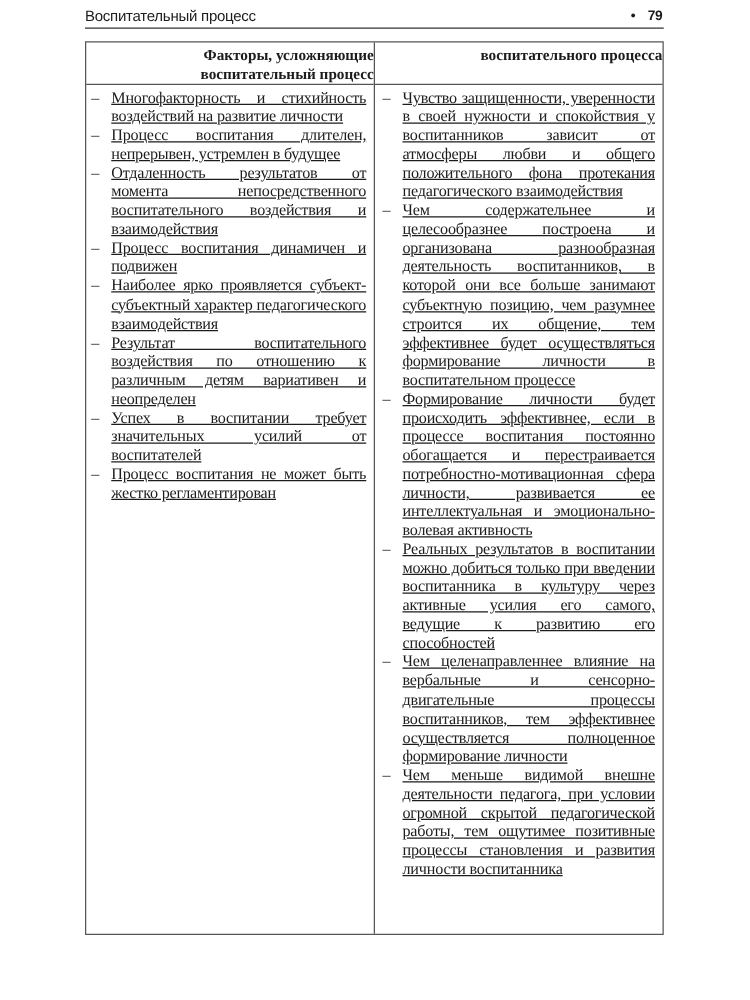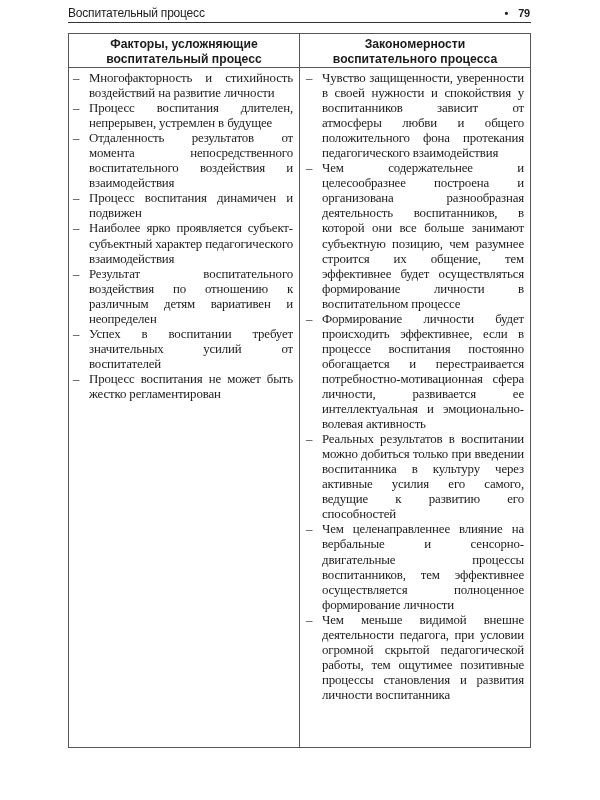--- a/index.html
+++ b/index.html
@@ -15,25 +15,25 @@
   .head-rule { position: absolute; left: 68px; top: 22px; width: 463px; height: 0; border-top: 1.3px solid #333; }
   .tbl {
     position: absolute; left: 68px; top: 33px; width: 461px; height: 713px;
     border: 1.3px solid #555; box-sizing: content-box;
   }
   .col { position: absolute; top: 0; bottom: 0; }
   .col.left { left: 0; width: 230px; border-right: 1.3px solid #555; }
   .col.right { left: 231px; right: 0; }
   .th {
     height: 34px; border-bottom: 1.3px solid #555;
-    font-family: Liberation Sans, sans-serif; font-weight: bold; font-size: 12.2px;
-    text-align: center; line-height: 15px; padding-top: 3px; box-sizing: border-box;
+    font-family: Liberation Serif, serif; font-weight: bold; font-size: 12.2px;
+    text-align: right; line-height: 15px; padding-top: 3px; box-sizing: border-box;
   }
   .th span { display: block; }
-  ul.items { list-style: none; margin: 0; padding: 3px 6px 0 4px; }
+  ul.items { list-style: none; margin: 0; padding: 3px 6px 0 4px; text-decoration: underline; }
   ul.items li {
     position: relative; padding-left: 16px;
     font-family: "Liberation Serif", serif; font-size: 12.9px; line-height: 15.05px;
     text-align: justify; letter-spacing: -0.15px;
   }
   ul.items li::before { content: "–"; position: absolute; left: 0; top: 0; }
   .col.right ul.items { padding-left: 6px; padding-right: 6px; }
 </style>
 </head>
 <body>
@@ -58,21 +58,20 @@
       <li>Отдаленность результатов от момента непосредственного воспитательного воздействия и взаимодействия</li>
       <li>Процесс воспитания динамичен и подвижен</li>
       <li>Наиболее ярко проявляется субъект-субъектный характер педагогического взаимодействия</li>
       <li>Результат воспитательного воздействия по отношению к различным детям вариативен и неопределен</li>
       <li>Успех в воспитании требует значительных усилий от воспитателей</li>
       <li>Процесс воспитания не может быть жестко регламентирован</li>
     </ul>
   </div>
   <div class="col right">
     <div class="th">
-      <span>Закономерности</span>
       <span>воспитательного процесса</span>
     </div>
     <ul class="items">
       <li>Чувство защищенности, уверенности в своей нужности и спокойствия у воспитанников зависит от атмосферы любви и общего положительного фона протекания педагогического взаимодействия</li>
       <li>Чем содержательнее и целесообразнее построена и организована разнообразная деятельность воспитанников, в которой они все больше занимают субъектную позицию, чем разумнее строится их общение, тем эффективнее будет осуществляться формирование личности в воспитательном процессе</li>
       <li>Формирование личности будет происходить эффективнее, если в процессе воспитания постоянно обогащается и перестраивается потребностно-мотивационная сфера личности, развивается ее интеллектуальная и эмоционально-волевая активность</li>
       <li>Реальных результатов в воспитании можно добиться только при введении воспитанника в культуру через активные усилия его самого, ведущие к развитию его способностей</li>
       <li>Чем целенаправленнее влияние на вербальные и сенсорно-двигательные процессы воспитанников, тем эффективнее осуществляется полноценное формирование личности</li>
       <li>Чем меньше видимой внешне деятельности педагога, при условии огромной скрытой педагогической работы, тем ощутимее позитивные процессы становления и развития личности воспитанника</li>
     </ul>

